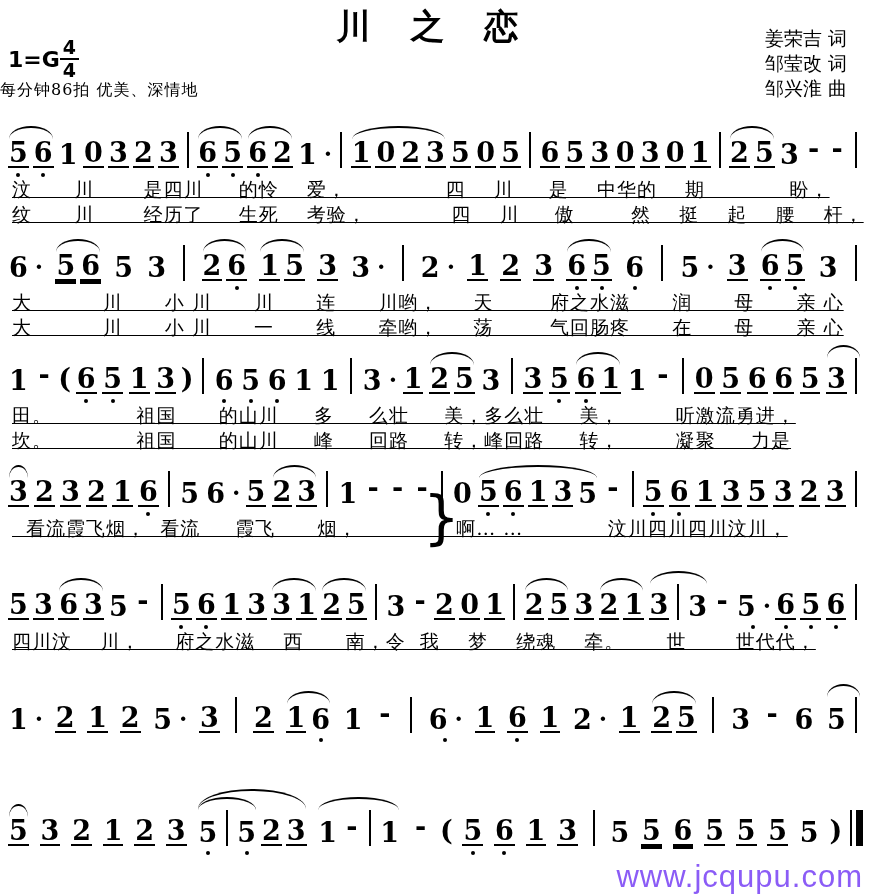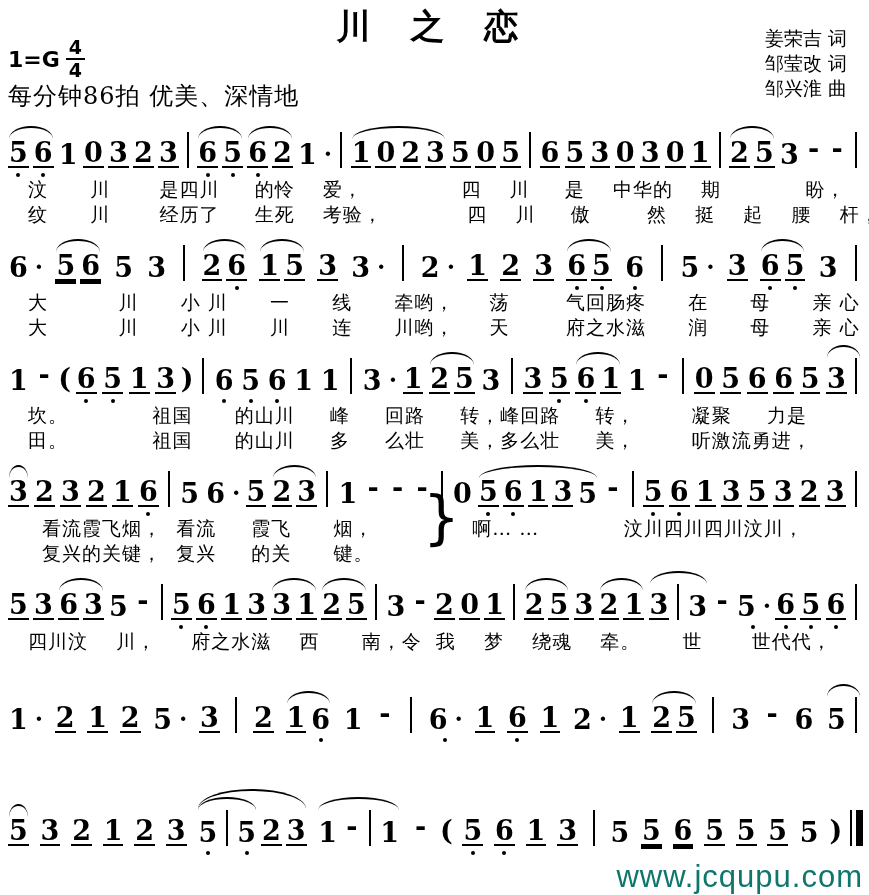--- a/index.html
+++ b/index.html
@@ -15,28 +15,28 @@
   .title{
     text-align:center;
     font-size:34px;font-weight:bold;
     letter-spacing:14px;
     margin:4px 0 0 0;
   }
   .keysig{
     position:absolute;left:8px;top:38px;
     font-size:22px;font-weight:bold;
     font-family:"DejaVu Sans", sans-serif;
-    display:flex;align-items:center;gap:6px;
+    display:flex;align-items:center;
   }
   .frac{display:inline-flex;flex-direction:column;align-items:center;line-height:1;font-size:19px;}
   .frac .num{border-bottom:2px solid #000;padding:0 3px 1px 3px;}
   .frac .den{padding-top:1px;}
   .tempo{
-    position:absolute;left:8px;top:80px;
-    font-size:24px;letter-spacing:1px;
+    position:absolute;left:0;top:80px;
+    font-size:16px;letter-spacing:1px;
   }
   .credits{
     position:absolute;right:22px;top:26px;
     font-size:19px;line-height:25px;text-align:right;
   }
   
   #score{position:absolute;left:0;top:112px;width:869px;}
   .system{position:relative;height:103px;margin-bottom:10px;}
   .notes{
     display:flex;align-items:flex-end;justify-content:space-between;
@@ -60,30 +60,30 @@
   .paren{font-size:27px;line-height:1.1;margin:0 1px;}
   .slur{display:inline-flex;align-items:flex-end;position:relative;}
   .slur::before{
     content:'';position:absolute;left:3px;right:3px;top:-13px;height:11px;
     border-top:2px solid #000;border-radius:50% / 100% 100% 0 0;
   }
   .slur:has(> .slur)::before{top:-21px;height:18px;}
   .lyr{
     white-space:pre;
     font-size:19px;line-height:25px;
-    padding-left:28px;letter-spacing:1px;
+    padding-left:12px;letter-spacing:1px;text-decoration:underline;
   }
   .merge-brace{
     position:absolute;left:423px;top:38px;
     font-size:58px;font-weight:normal;line-height:1;
     font-family:"DejaVu Sans", sans-serif;
   }
   .watermark{
     position:absolute;right:6px;bottom:0px;
-    font-size:31px;color:#0f766e;letter-spacing:1px;
+    font-size:31px;color:#8b5cf6;letter-spacing:1px;
     font-family:"Liberation Sans", sans-serif;
   }
 </style>
 </head>
 <body>
 
 <div class="page">
 
   <h1 class="title">川 之 恋</h1>
 
@@ -312,22 +312,22 @@
             <span class="note">
               <span class="d u1">5</span>
               <i class="ldot"></i>
             </span>
           </span>
           <span class="note">
             <span class="d">3</span>
           </span>
           <span class="bar"></span>
         </div>
+        <div class="lyr">大          川      小 川      川      连      川哟，     天        府之水滋      润      母      亲 心</div>
         <div class="lyr">大          川      小 川      一      线      牵哟，     荡        气回肠疼      在      母      亲 心</div>
-        <div class="lyr">大          川      小 川      川      连      川哟，     天        府之水滋      润      母      亲 心</div>
       </div>
       <div class="system">
         <div class="notes">
           <span class="note">
             <span class="d">1</span>
           </span>
           <span class="dash">-</span>
           <span class="paren">(</span>
           <span class="note">
             <span class="d u1">6</span>
@@ -419,22 +419,22 @@
           <span class="note">
             <span class="d u1">5</span>
           </span>
           <span class="slur">
             <span class="note">
               <span class="d u1">3</span>
             </span>
             <span class="bar"></span>
           </span>
         </div>
+        <div class="lyr">田。            祖国      的山川     多     么壮     美，多么壮     美，        听激流勇进，</div>
         <div class="lyr">坎。            祖国      的山川     峰     回路     转，峰回路     转，        凝聚     力是</div>
-        <div class="lyr">田。            祖国      的山川     多     么壮     美，多么壮     美，        听激流勇进，</div>
       </div>
       <div class="system">
         <div class="notes">
           <span class="slur">
             <span class="note">
               <span class="d u1">3</span>
             </span>
           </span>
           <span class="note">
             <span class="d u1">2</span>
@@ -525,21 +525,20 @@
           </span>
           <span class="note">
             <span class="d u1">2</span>
           </span>
           <span class="note">
             <span class="d u1">3</span>
           </span>
           <span class="bar"></span>
         </div>
         <div class="lyr">  看流霞飞烟，  看流     霞飞      烟，              啊… …            汶川四川四川汶川，</div>
-        <div class="lyr">  复兴的关键，  复兴     的关      键。</div>
         <span class="merge-brace">}</span>
       </div>
       <div class="system">
         <div class="notes">
           <span class="note">
             <span class="d u1">5</span>
           </span>
           <span class="note">
             <span class="d u1">3</span>
           </span>

